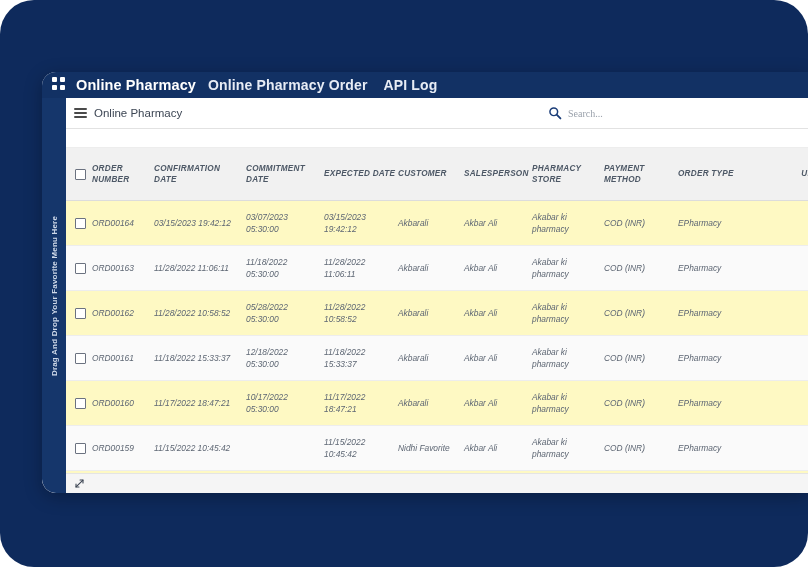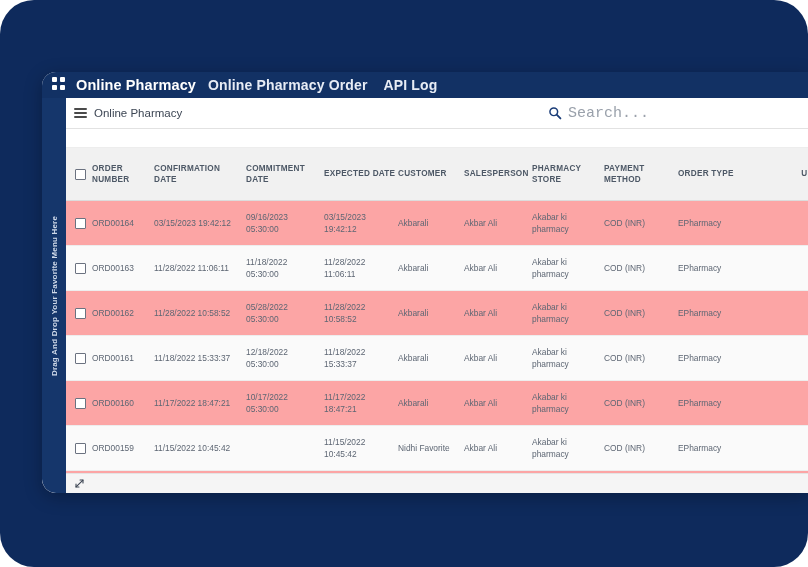--- a/index.html
+++ b/index.html
@@ -150,42 +150,43 @@
     display: flex;
     align-items: center;
     width: 250px;
     padding-right: 10px;
   }
   #search-icon { flex: 0 0 auto; margin-right: 6px; display:block; }
   #search-input {
     border: none;
     outline: none;
     background: transparent;
-    font-family: Liberation Mono, monospace;
-    font-size: 15px;
+    font-family: Liberation Serif, serif;
+    font-size: 10px;
     color: #6a737d;
     width: 100%;
     padding: 0;
   }
   #search-input::placeholder { color: #9aa1ab; }
 
   #spacer-strip {
     height: 18px;
     flex: 0 0 auto;
     background: #ffffff;
     border-bottom: 1px solid #ededed;
   }
 
   
   #table-scroll {
     flex: 1 1 auto;
     min-height: 0;
     overflow: hidden;
     position: relative;
-    background: #fca5a5;
+    background: #fef9c3;
+    font-style: italic;
   }
   table {
     border-collapse: collapse;
     width: 795px;
     table-layout: fixed;
     font-family: "Liberation Sans", sans-serif;
   }
   thead th {
     background: #f1f1f1;
     color: #4d5866;
@@ -323,21 +324,21 @@
                 <th class="col-amt">UNIT AMOUNT</th>
               </tr>
             </thead>
             <tbody id="table-body">
                 <tr>
                   <td class="col-cb">
                     <span class="checkbox"></span>
                   </td>
                   <td class="col-ord nowrap">ORD00164</td>
                   <td class="col-conf nowrap">03/15/2023 19:42:12</td>
-                  <td class="col-comm">09/16/2023 05:30:00</td>
+                  <td class="col-comm">03/07/2023 05:30:00</td>
                   <td class="col-exp">03/15/2023 19:42:12</td>
                   <td class="col-cust">Akbarali</td>
                   <td class="col-sales">Akbar Ali</td>
                   <td class="col-store">Akabar ki pharmacy</td>
                   <td class="col-pay nowrap">COD (INR)</td>
                   <td class="col-type nowrap">EPharmacy</td>
                   <td class="col-amt">3</td>
                 </tr>
                 <tr class="alt">
                   <td class="col-cb">

